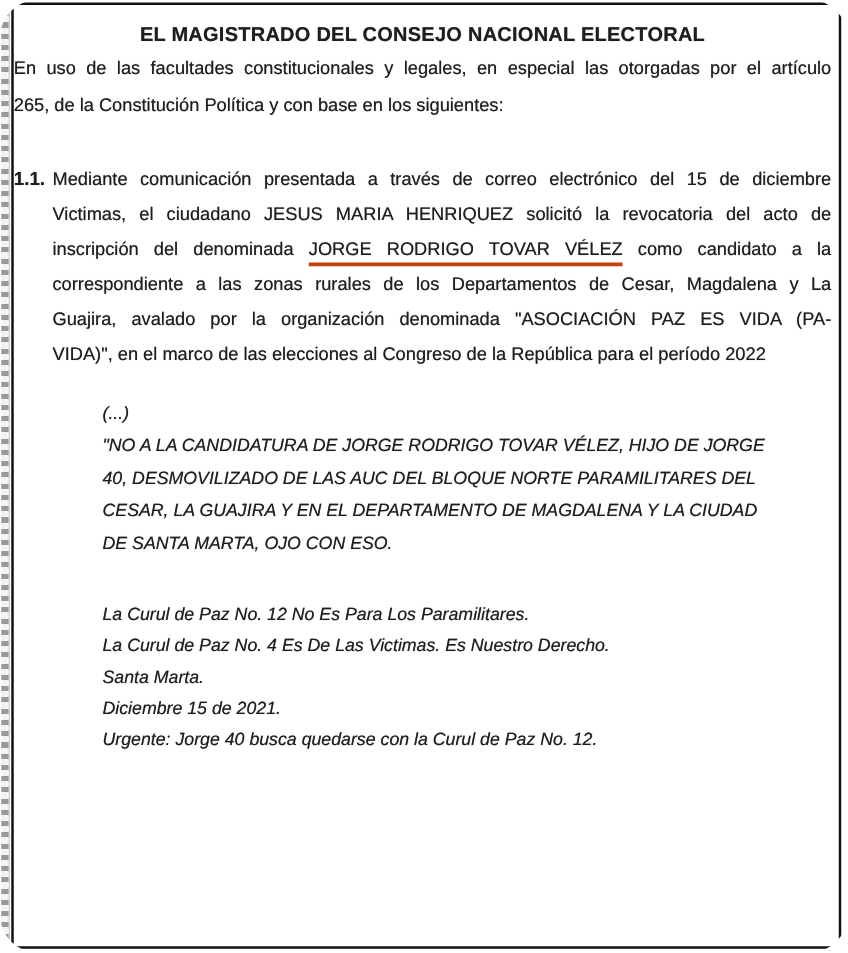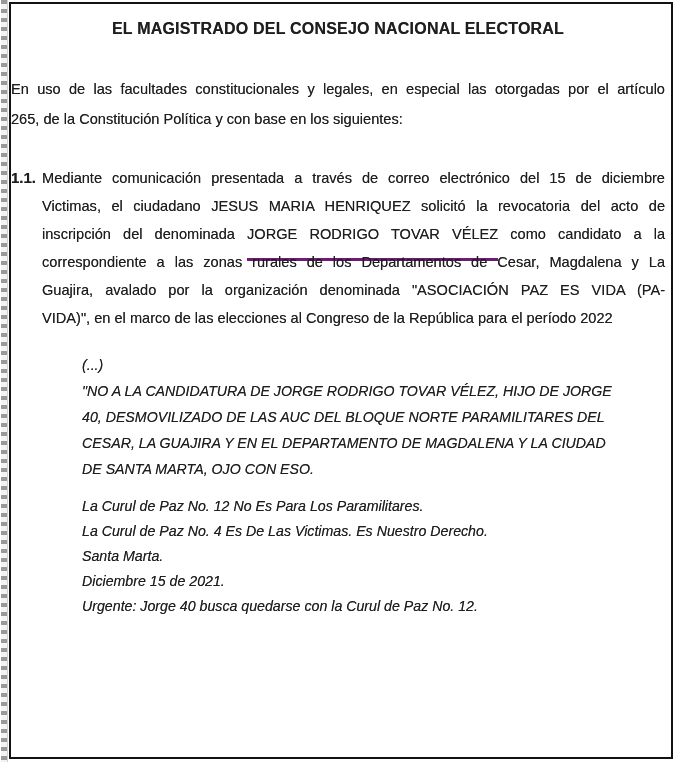--- a/index.html
+++ b/index.html
@@ -4,20 +4,21 @@
 <style>
   html, body { margin: 0; padding: 0; background: #ffffff; }
   .page {
     position: relative;
     width: 678px;
     height: 762px;
     background: #ffffff;
     overflow: hidden;
     font-family: "Liberation Sans", sans-serif;
     color: #1e1e1e;
+    border-radius: 30px;
   }
   
   .perforation {
     position: absolute;
     left: 1px; top: 0; bottom: 0;
     width: 6px;
     background: repeating-linear-gradient(180deg, #999 0 4px, #f3f3f3 4px 9px);
     border-right: 1px solid #cfcfcf;
   }
   
@@ -45,36 +46,36 @@
     text-align: center;
     font-weight: bold;
     font-size: 15.5px;
     line-height: 22px;
     letter-spacing: 0.2px;
   }
   .line { font-size: 14.6px; }
   .justify .line { text-align: justify; text-align-last: justify; }
   .justify.endleft .line:last-child { text-align-last: left; }
 
-  .intro { margin-top: 34px; }
+  .intro { }
   .intro .line { line-height: 30px; }
 
   .item { position: relative; margin-top: 30px; padding-left: 31px; }
   .item .line, .uline-line { line-height: 28px; font-size: 14.6px; }
   .item-num {
     position: absolute; left: 0; top: 0;
     font-weight: bold; font-size: 15px; line-height: 28px;
   }
   .uline-line { text-align: justify; text-align-last: justify; }
-  .red-underline { border-bottom: 3px solid #701a75; padding-bottom: 16px; }
+  .red-underline { border-bottom: 3px solid #c2410c; padding-bottom: 2px; }
 
   .quote { margin-left: 71px; font-style: italic; }
   .quote .line { font-size: 14.2px; line-height: 26px; text-align: left; }
   .quote.q1 { margin-top: 20px; }
-  .quote.q2 { margin-top: 12px; }
+  .quote.q2 { margin-top: 32px; }
   .quote.q2 .line { line-height: 25px; }
 </style>
 </head>
 <body>
 
 <div class="page">
   <div class="perforation"></div>
 
   <div class="doc">
 

